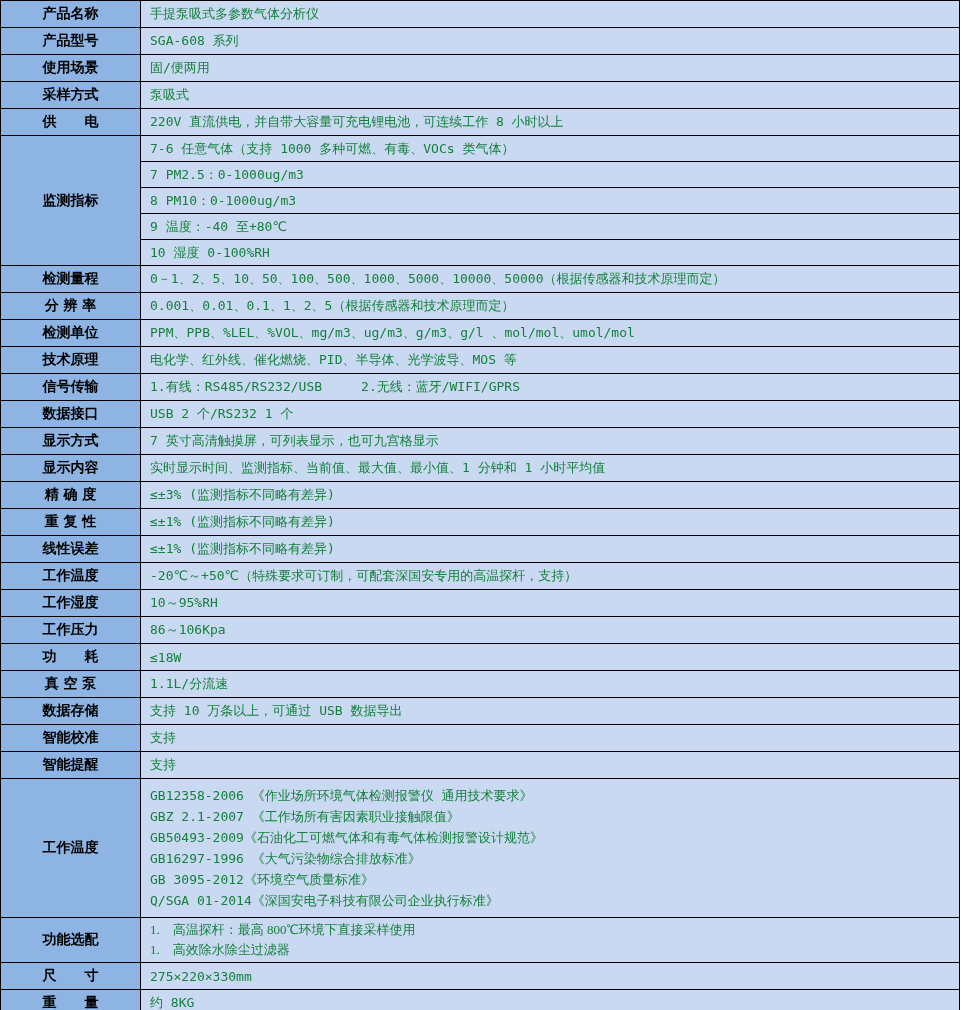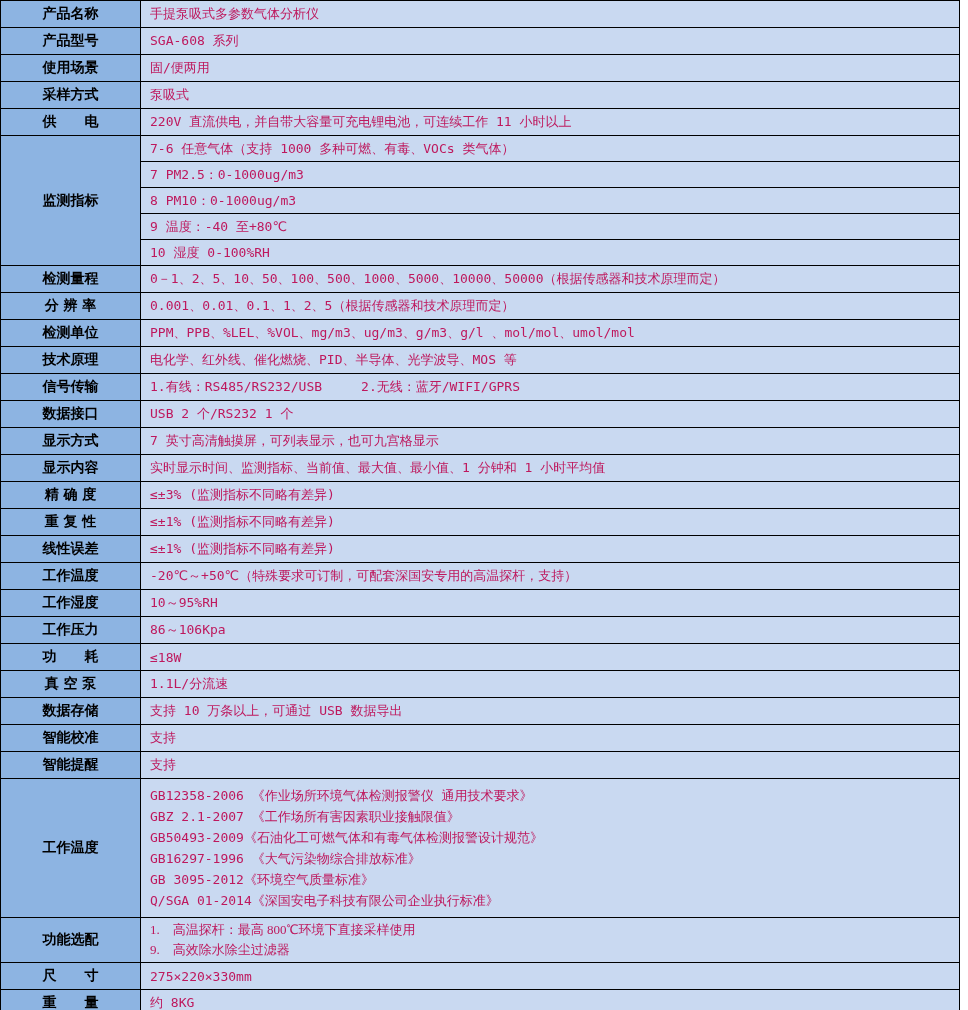--- a/index.html
+++ b/index.html
@@ -33,21 +33,21 @@
     color: #000000;
     text-align: center;
     vertical-align: middle;
     padding: 0 2px;
     white-space: nowrap;
   }
   table.spec td {
     background: #c9d9f1;
     font-size: 13px;
     font-weight: normal;
-    color: #be185d;
+    color: #15803d;
     text-align: left;
     vertical-align: middle;
     padding: 2px 6px 2px 9px;
     font-family: "DejaVu Sans Mono", "DejaVu Sans", sans-serif;
     white-space: nowrap;
   }
   tr.r { height: 27px; }
   tr.r-monitor { height: 26px; }
   tr.r-standards td { padding: 6px 2px 6px 9px; }
   .cell-line { line-height: 21px; }
@@ -76,21 +76,21 @@
       <tr class="r">
         <th>使用场景</th>
         <td>固/便两用</td>
       </tr>
       <tr class="r">
         <th>采样方式</th>
         <td>泵吸式</td>
       </tr>
       <tr class="r">
         <th>供　　电</th>
-        <td>220V 直流供电，并自带大容量可充电锂电池，可连续工作 11 小时以上</td>
+        <td>220V 直流供电，并自带大容量可充电锂电池，可连续工作 8 小时以上</td>
       </tr>
 
       <tr class="r r-monitor">
         <th rowspan="5">监测指标</th>
         <td>7-6 任意气体（支持 1000 多种可燃、有毒、VOCs 类气体）</td>
       </tr>
       <tr class="r r-monitor">
         <td>7 PM2.5：0-1000ug/m3</td>
       </tr>
       <tr class="r r-monitor">
@@ -189,21 +189,21 @@
           <div class="cell-line">GB16297-1996 《大气污染物综合排放标准》</div>
           <div class="cell-line">GB 3095-2012《环境空气质量标准》</div>
           <div class="cell-line">Q/SGA 01-2014《深国安电子科技有限公司企业执行标准》</div>
         </td>
       </tr>
 
       <tr class="r-options">
         <th>功能选配</th>
         <td>
           <div class="cell-line">1.　高温探杆：最高 800℃环境下直接采样使用</div>
-          <div class="cell-line">9.　高效除水除尘过滤器</div>
+          <div class="cell-line">1.　高效除水除尘过滤器</div>
         </td>
       </tr>
 
       <tr class="r">
         <th>尺　　寸</th>
         <td>275×220×330mm</td>
       </tr>
       <tr class="r">
         <th>重　　量</th>
         <td>约 8KG</td>

